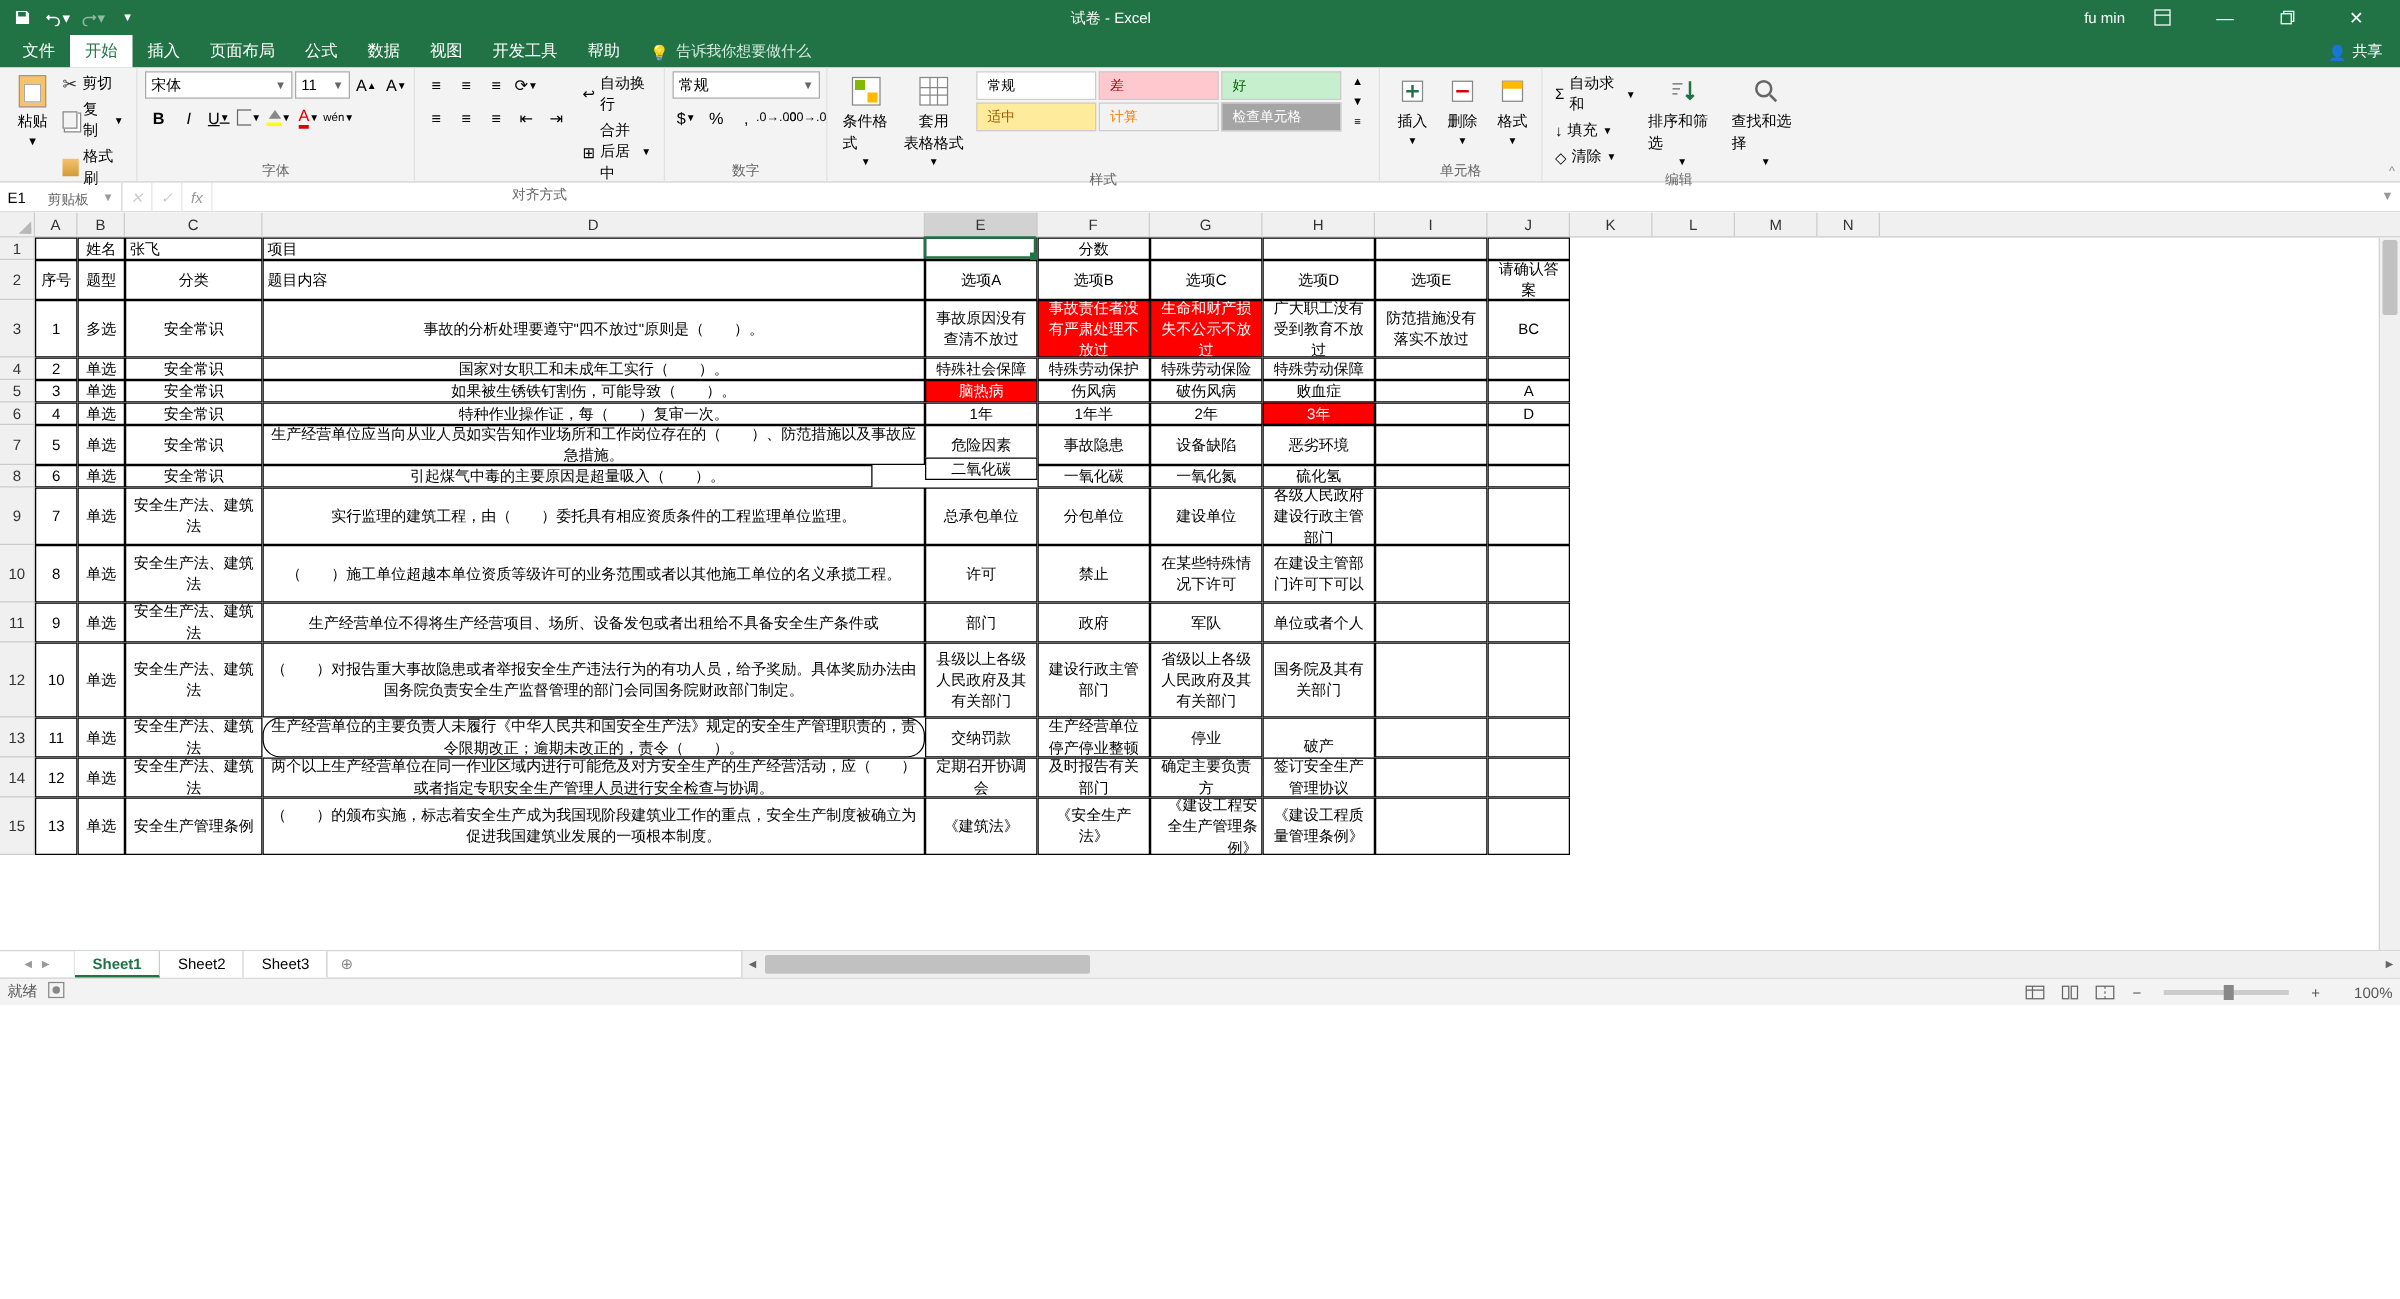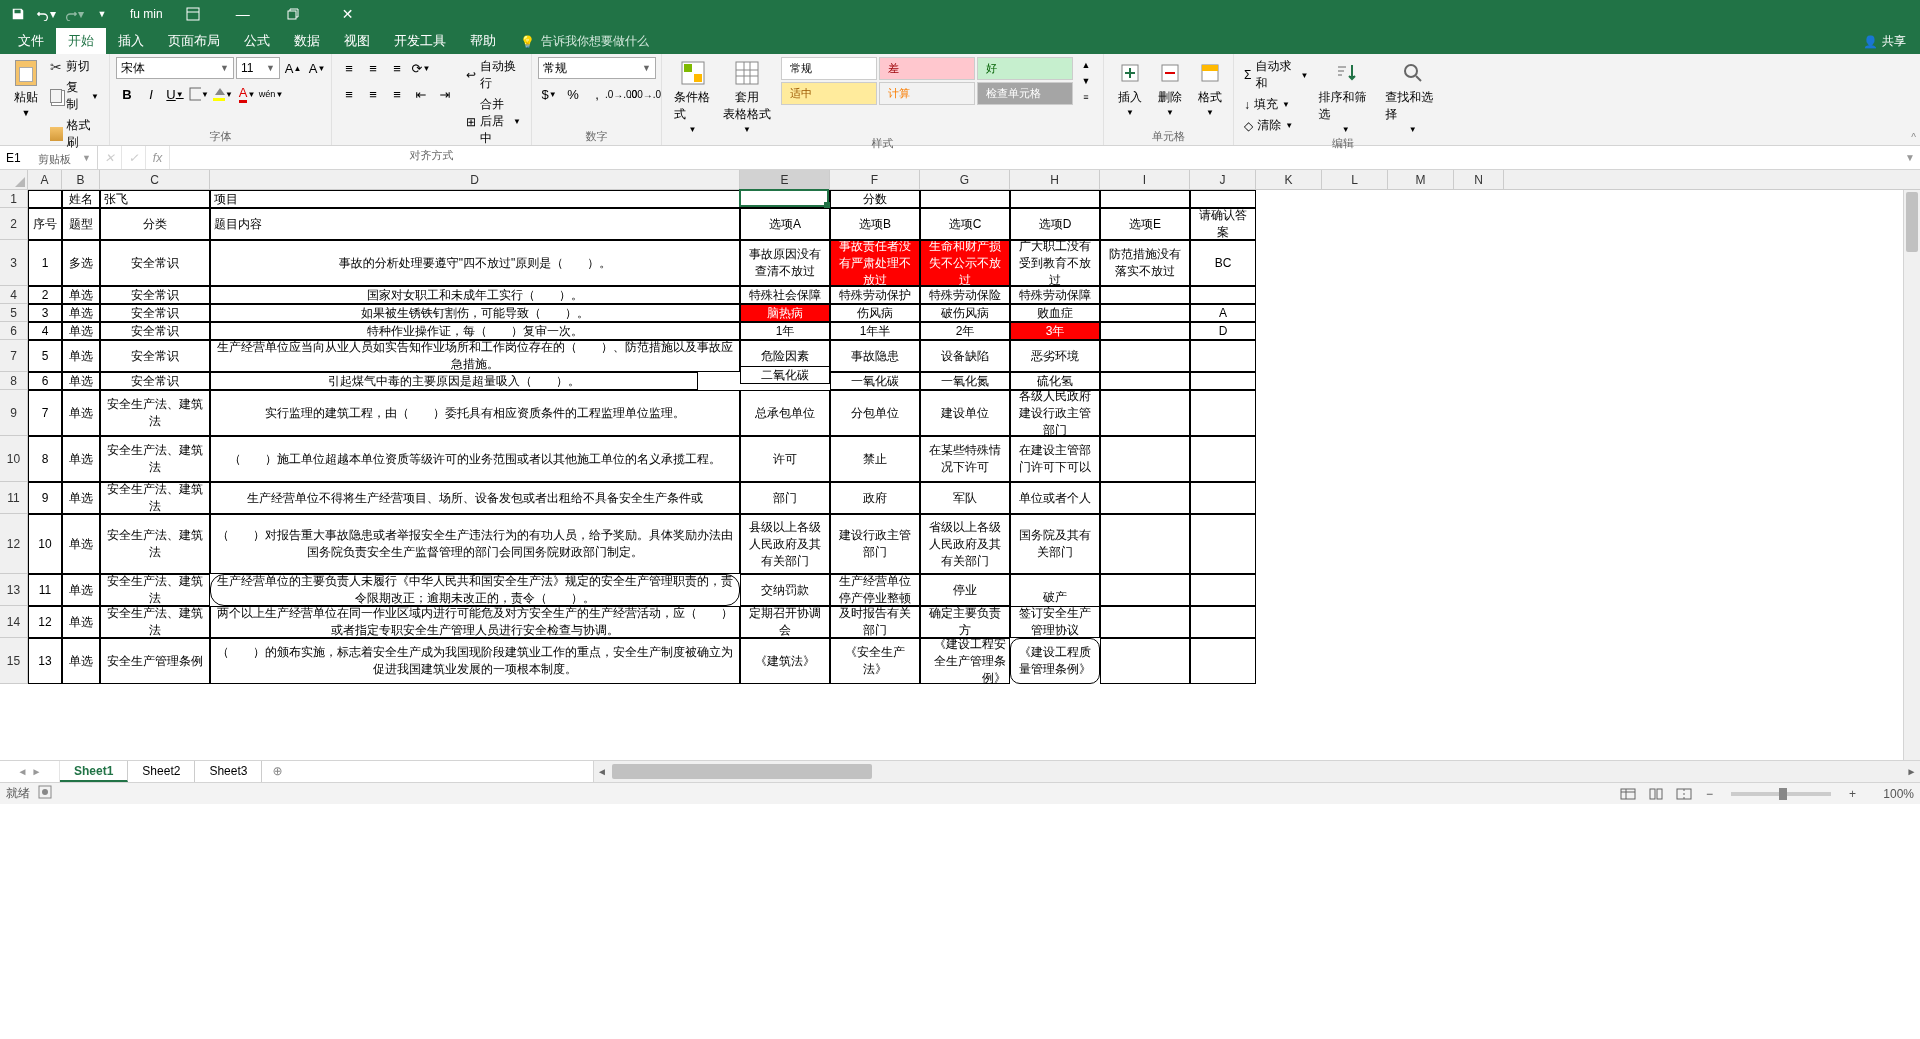--- a/index.html
+++ b/index.html
@@ -104,20 +104,21 @@
         </svg>
       </span>
     <span class="qat-btn"><svg width="14" height="14" viewBox="0 0 16 16">
           <path fill="none" stroke="#fff" stroke-width="1.5" d="M4 6l-2 2 2 2M2 8h7a4 4 0 0 1 0 8"></path>
         </svg>▾</span>
     <span class="qat-btn" style="opacity:.5"><svg width="14" height="14" viewBox="0 0 16 16">
           <path fill="none" stroke="#fff" stroke-width="1.5" d="M12 6l2 2-2 2M14 8H7a4 4 0 0 0 0 8"></path>
         </svg>▾</span>
     <span class="qat-btn" style="font-size:9px">▼</span>
   </div>
+  <div class="title-center">试卷  -  Excel</div>
   <div class="title-right">
     <span>fu min</span>
     <span class="win-btn">
         <svg width="14" height="14" viewBox="0 0 14 14">
           <rect x="1" y="1" width="12" height="12" fill="none" stroke="#fff"></rect>
           <path stroke="#fff" d="M1 5h12"></path>
         </svg>
       </span>
     <span class="win-btn">—</span>
     <span class="win-btn">
@@ -586,21 +587,21 @@
         <div class="cell bd" style="left: 982px; top: 416px; width: 90px; height: 32px;">签订安全生产管理协议</div>
         <div class="cell bd" style="left: 1072px; top: 416px; width: 90px; height: 32px;"></div>
         <div class="cell bd" style="left: 1162px; top: 416px; width: 66px; height: 32px;"></div>
         <div class="cell bd" style="left: 0px; top: 448px; width: 34px; height: 46px;">13</div>
         <div class="cell bd" style="left: 34px; top: 448px; width: 38px; height: 46px;">单选</div>
         <div class="cell bd" style="left: 72px; top: 448px; width: 110px; height: 46px;">安全生产管理条例</div>
         <div class="cell bd" style="left: 182px; top: 448px; width: 530px; height: 46px;">（　　）的颁布实施，标志着安全生产成为我国现阶段建筑业工作的重点，安全生产制度被确立为促进我国建筑业发展的一项根本制度。</div>
         <div class="cell bd" style="left: 712px; top: 448px; width: 90px; height: 46px;">《建筑法》</div>
         <div class="cell bd" style="left: 802px; top: 448px; width: 90px; height: 46px;">《安全生产法》</div>
         <div class="cell bd" style="left: 892px; top: 448px; width: 90px; height: 46px; text-align: right;">《建设工程安全生产管理条例》</div>
-        <div class="cell bd" style="left: 982px; top: 448px; width: 90px; height: 46px; border-radius: 10px;">《建设工程质量管理条例》</div>
+        <div class="cell bd" style="left: 982px; top: 448px; width: 90px; height: 46px;">《建设工程质量管理条例》</div>
         <div class="cell bd" style="left: 1072px; top: 448px; width: 90px; height: 46px;"></div>
         <div class="cell bd" style="left: 1162px; top: 448px; width: 66px; height: 46px;"></div>
         <div class="active-outline" style="left: 711px; top: -1px; width: 90px; height: 18px;"></div>
       </div>
     <div class="vscroll">
         <div class="thumb"></div>
       </div>
   </div>
 </div>
 

